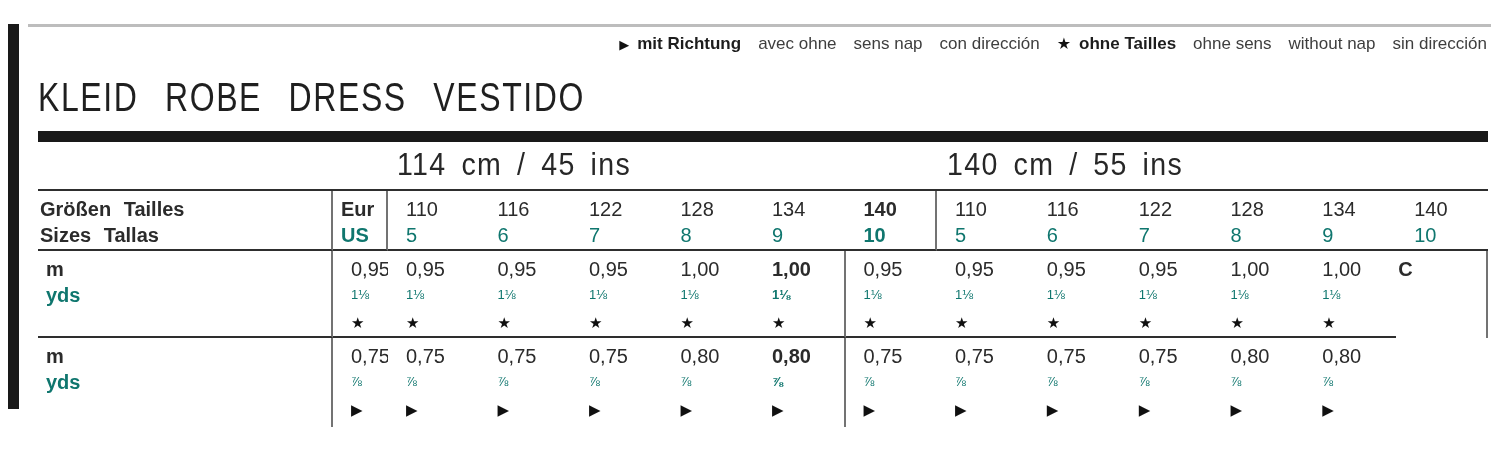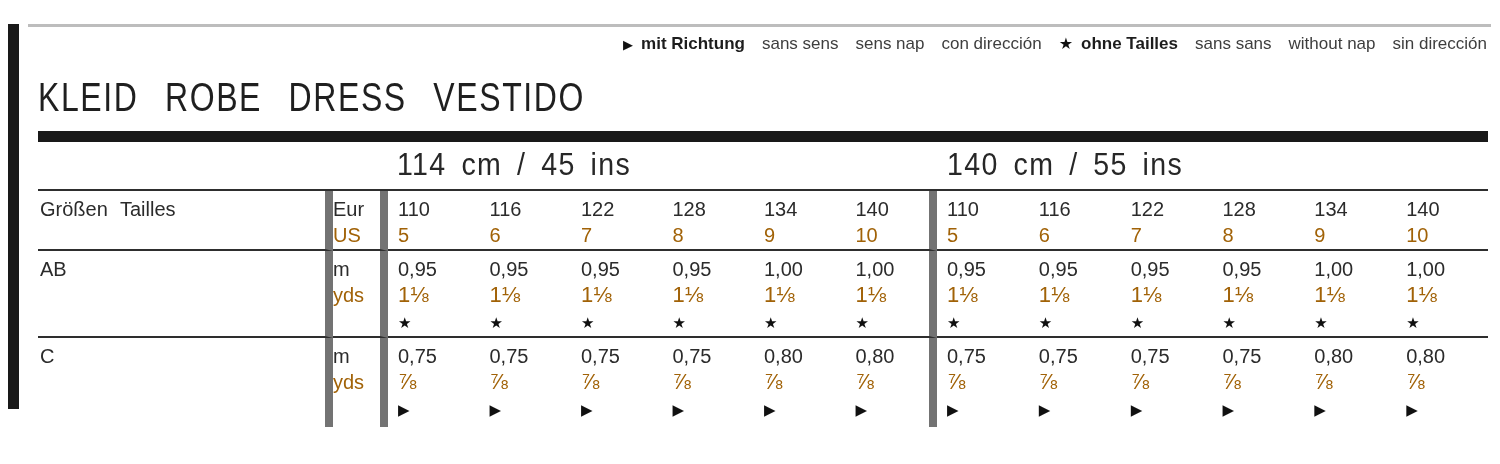--- a/index.html
+++ b/index.html
@@ -25,67 +25,68 @@
              word-spacing:6px; transform:scaleX(0.92); transform-origin:left top; white-space:nowrap; }
   .grp-hdr.g1 { left:397px; }
   .grp-hdr.g2 { left:947px; }
 
   .tbl { position:absolute; left:38px; top:189px; width:1450px; display:grid;
          grid-template-columns:295px 55px repeat(6,91.5px) repeat(6,91.8333px);
          grid-template-rows:60px 87px 89px;
          border-top:2px solid #2e2e2e; }
   .cell { padding-top:5px; overflow:hidden; }
   .cell.lbl  { padding-left:2px; }
-  .cell.unit { }
-  .cell.data { padding-left:10px; }
-  .b-r { border-right:8px solid #737373; }
+  .cell.unit { padding-left:8px; }
+  .cell.data { padding-left:18px; }
+  .b-r { border-right:2px solid #737373;font-weight:bold; }
   .b-b { border-bottom:2px solid #2e2e2e; }
 
   .line { line-height:26px; font-size:20px; white-space:nowrap; }
   .line.dark { color:#2b2b2b; }
-  .line.gray { color:#a16207; }
-  .line.frac { font-size:22px; }
+  .line.gray { color:#0f766e; }
+  .line.frac { font-size:13px; }
   .line.sym  { font-size:15px; color:#101010; line-height:29px; }
   .wsp { word-spacing:7px; }
 </style>
 </head>
 <body>
 
 <div class="page">
 
   <div class="left-bar"></div>
   <div class="top-line"></div>
 
   <div class="legend">
     <span class="lg-strong">
       <span class="lg-icon tri">▶</span>
       <span>mit Richtung</span>
     </span>
-    <span class="lg-term">sans sens</span>
+    <span class="lg-term">avec ohne</span>
     <span class="lg-term">sens nap</span>
     <span class="lg-term">con dirección</span>
     <span class="lg-strong">
       <span class="lg-icon star">★</span>
       <span>ohne Tailles</span>
     </span>
-    <span class="lg-term">sans sans</span>
+    <span class="lg-term">ohne sens</span>
     <span class="lg-term">without nap</span>
     <span class="lg-term">sin dirección</span>
   </div>
 
   <div class="title">KLEID ROBE DRESS VESTIDO</div>
 
   <div class="thick-bar"></div>
 
   <div class="grp-hdr g1">114 cm / 45 ins</div>
   <div class="grp-hdr g2">140 cm / 55 ins</div>
 
   <div class="tbl">
       <div class="cell lbl b-r b-b">
         <div class="line dark wsp">Größen Tailles</div>
+        <div class="line dark wsp">Sizes Tallas</div>
       </div>
       <div class="cell unit b-r b-b">
         <div class="line dark">Eur</div>
         <div class="line gray">US</div>
       </div>
       <div class="cell data b-b">
         <div class="line dark">110</div>
         <div class="line gray">5</div>
       </div>
       <div class="cell data b-b">
@@ -125,23 +126,20 @@
         <div class="line gray">8</div>
       </div>
       <div class="cell data b-b">
         <div class="line dark">134</div>
         <div class="line gray">9</div>
       </div>
       <div class="cell data b-b">
         <div class="line dark">140</div>
         <div class="line gray">10</div>
       </div>
-      <div class="cell lbl b-r b-b">
-        <div class="line dark">AB</div>
-      </div>
       <div class="cell unit b-r b-b">
         <div class="line dark">m</div>
         <div class="line gray">yds</div>
       </div>
       <div class="cell data b-b">
         <div class="line dark">0,95</div>
         <div class="line gray frac">1⅛</div>
         <div class="line sym">★</div>
       </div>
       <div class="cell data b-b">

